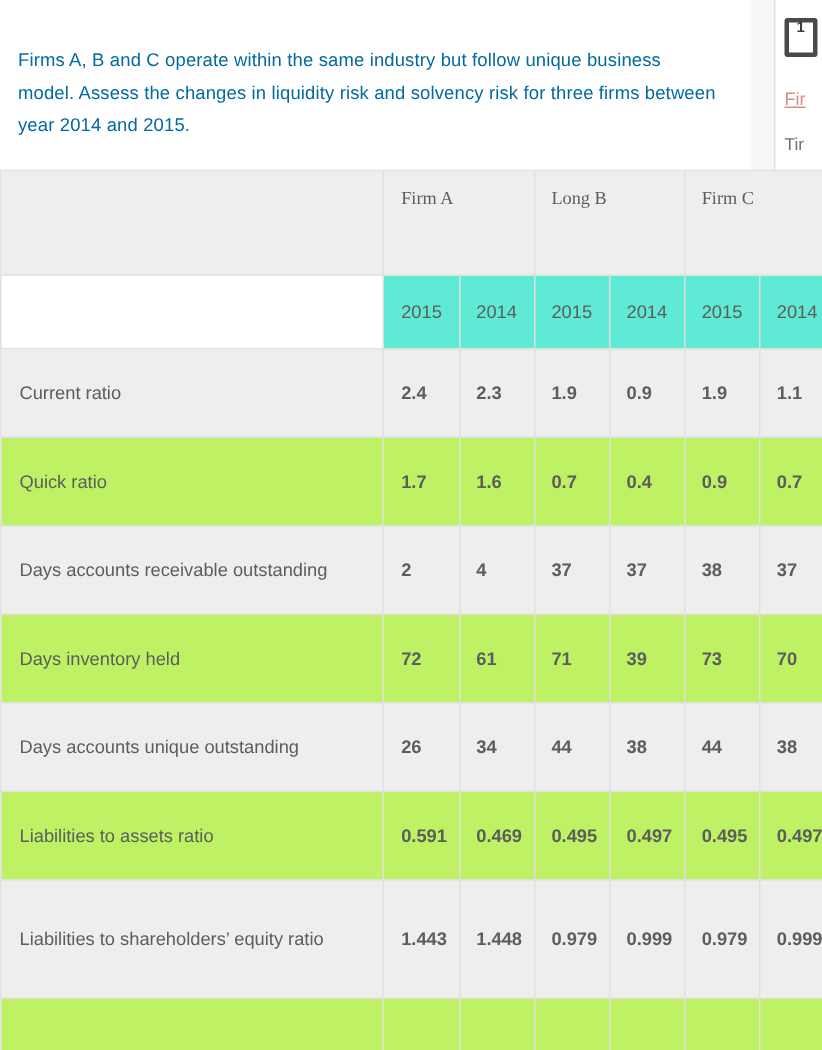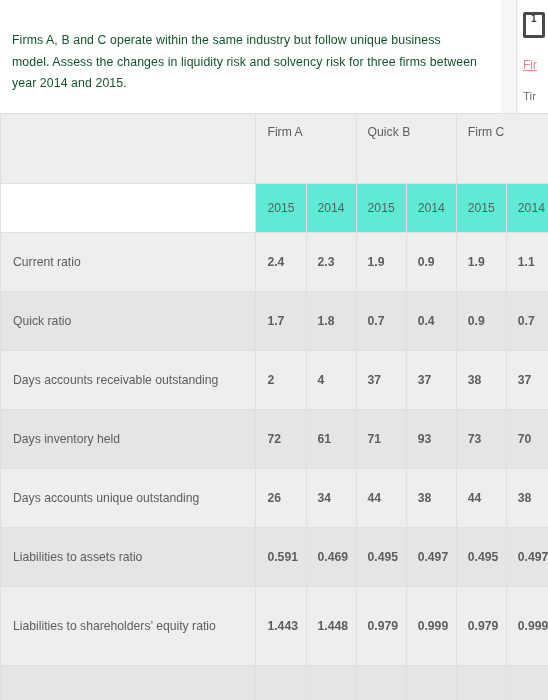--- a/index.html
+++ b/index.html
@@ -27,21 +27,21 @@
     left: 0;
     top: 0;
     width: 501px;
     background: #ffffff;
   }
 
   #intro-text {
     padding: 18px 20px 0 12px;
     font-size: 12.3px;
     line-height: 21.5px;
-    color: #14532d;
+    color: #0369a1;
     letter-spacing: 0.1px;
   }
 
   
   #side-panel {
     position: absolute;
     left: 516px;
     top: 0;
     width: 120px;
     height: 128px;
@@ -129,20 +129,21 @@
     color: #5d5d5d;
   }
 
   thead th.firm-head {
     height: 59px;
     background: #eeeeee;
     padding: 0 11px;
     vertical-align: top;
     padding-top: 10px;
     line-height: 17px;
+    font-family: Liberation Serif, serif;
   }
   thead th.blank-head {
     background: #eeeeee;
     height: 59px;
   }
   thead tr.year-row th {
     height: 48px;
     background: #5eead4;
     padding: 0 11px;
   }
@@ -153,21 +154,21 @@
   tbody td.label-cell {
     padding: 10px 11px 10px 12px;
     line-height: 19px;
   }
   tbody td.value-cell {
     padding: 10px 11px;
     line-height: 19px;
     font-weight: bold;
   }
   tbody tr.shade td { background: #eeeeee; }
-  tbody tr.plain td { background: #e5e5e5; }
+  tbody tr.plain td { background: #bef264; }
 
   tbody tr.h1 td { height: 38px; }
   tbody tr.h2 td { height: 58px; }
 </style>
 </head>
 <body>
 
 <div id="page">
 
   <div id="content-column">
@@ -194,21 +195,21 @@
           <col class="c-year">
         <col class="c-year">
           <col class="c-year">
         <col class="c-year">
           <col class="c-year">
       </colgroup>
       <thead>
         <tr class="firm-row">
           <th class="blank-head"></th>
           <th class="firm-head" colspan="2">Firm A</th>
-          <th class="firm-head" colspan="2">Quick B</th>
+          <th class="firm-head" colspan="2">Long B</th>
           <th class="firm-head" colspan="2">Firm C</th>
         </tr>
         <tr class="year-row">
           <th class="blank-year"></th>
           <th>2015</th>
           <th>2014</th>
           <th>2015</th>
           <th>2014</th>
           <th>2015</th>
           <th>2014</th>
@@ -220,41 +221,41 @@
             <td class="value-cell">2.4</td>
             <td class="value-cell">2.3</td>
             <td class="value-cell">1.9</td>
             <td class="value-cell">0.9</td>
             <td class="value-cell">1.9</td>
             <td class="value-cell">1.1</td>
           </tr>
           <tr class="plain h1">
             <td class="label-cell">Quick ratio</td>
             <td class="value-cell">1.7</td>
-            <td class="value-cell">1.8</td>
+            <td class="value-cell">1.6</td>
             <td class="value-cell">0.7</td>
             <td class="value-cell">0.4</td>
             <td class="value-cell">0.9</td>
             <td class="value-cell">0.7</td>
           </tr>
           <tr class="shade h1">
             <td class="label-cell">Days accounts receivable outstanding</td>
             <td class="value-cell">2</td>
             <td class="value-cell">4</td>
             <td class="value-cell">37</td>
             <td class="value-cell">37</td>
             <td class="value-cell">38</td>
             <td class="value-cell">37</td>
           </tr>
           <tr class="plain h1">
             <td class="label-cell">Days inventory held</td>
             <td class="value-cell">72</td>
             <td class="value-cell">61</td>
             <td class="value-cell">71</td>
-            <td class="value-cell">93</td>
+            <td class="value-cell">39</td>
             <td class="value-cell">73</td>
             <td class="value-cell">70</td>
           </tr>
           <tr class="shade h1">
             <td class="label-cell">Days accounts unique outstanding</td>
             <td class="value-cell">26</td>
             <td class="value-cell">34</td>
             <td class="value-cell">44</td>
             <td class="value-cell">38</td>
             <td class="value-cell">44</td>

